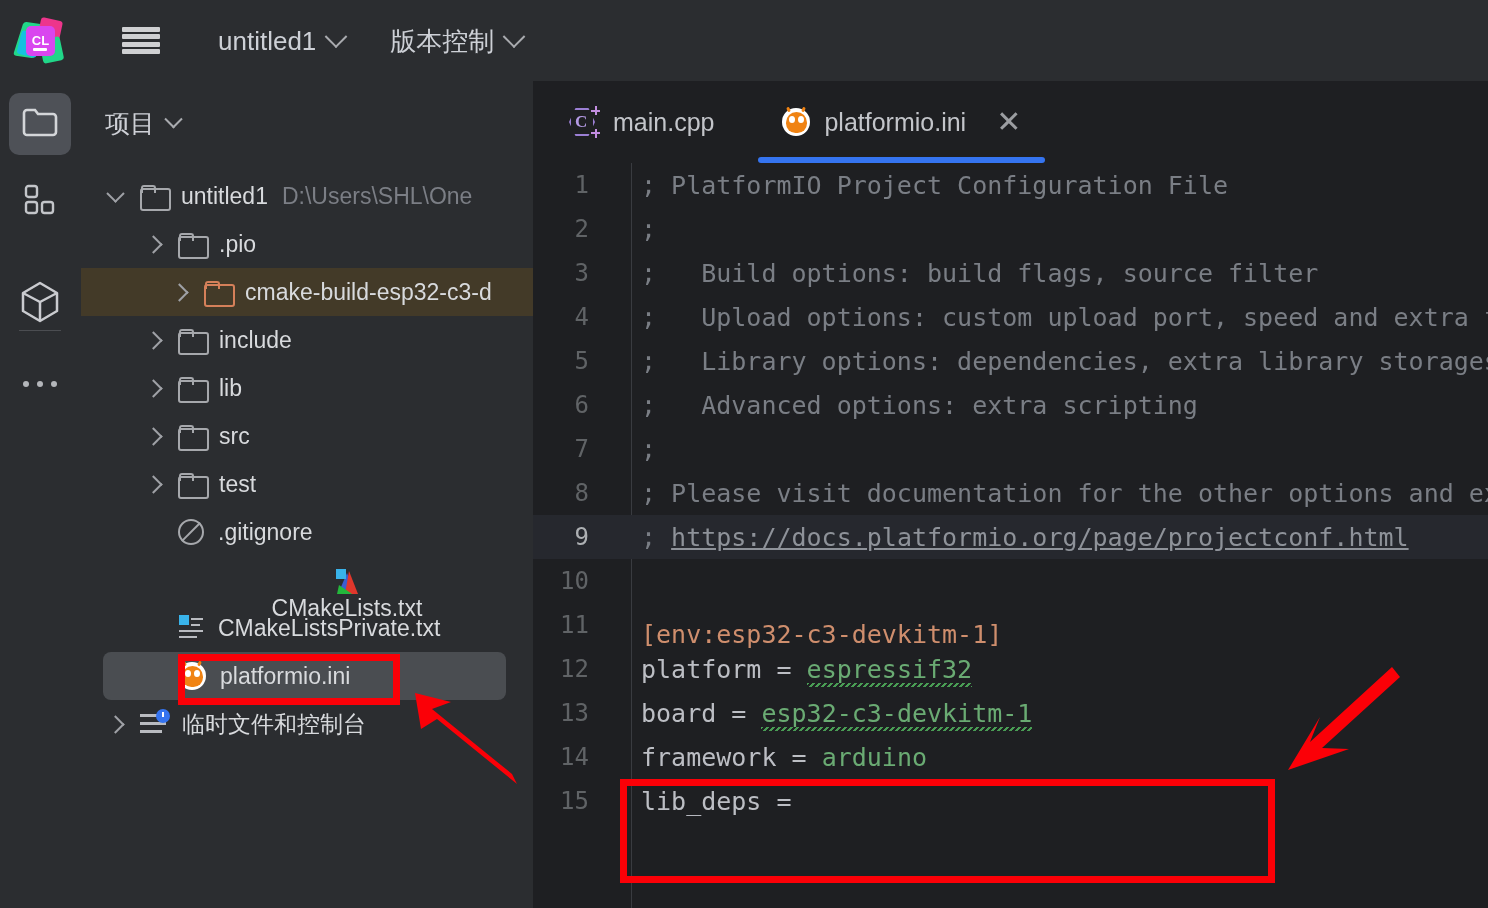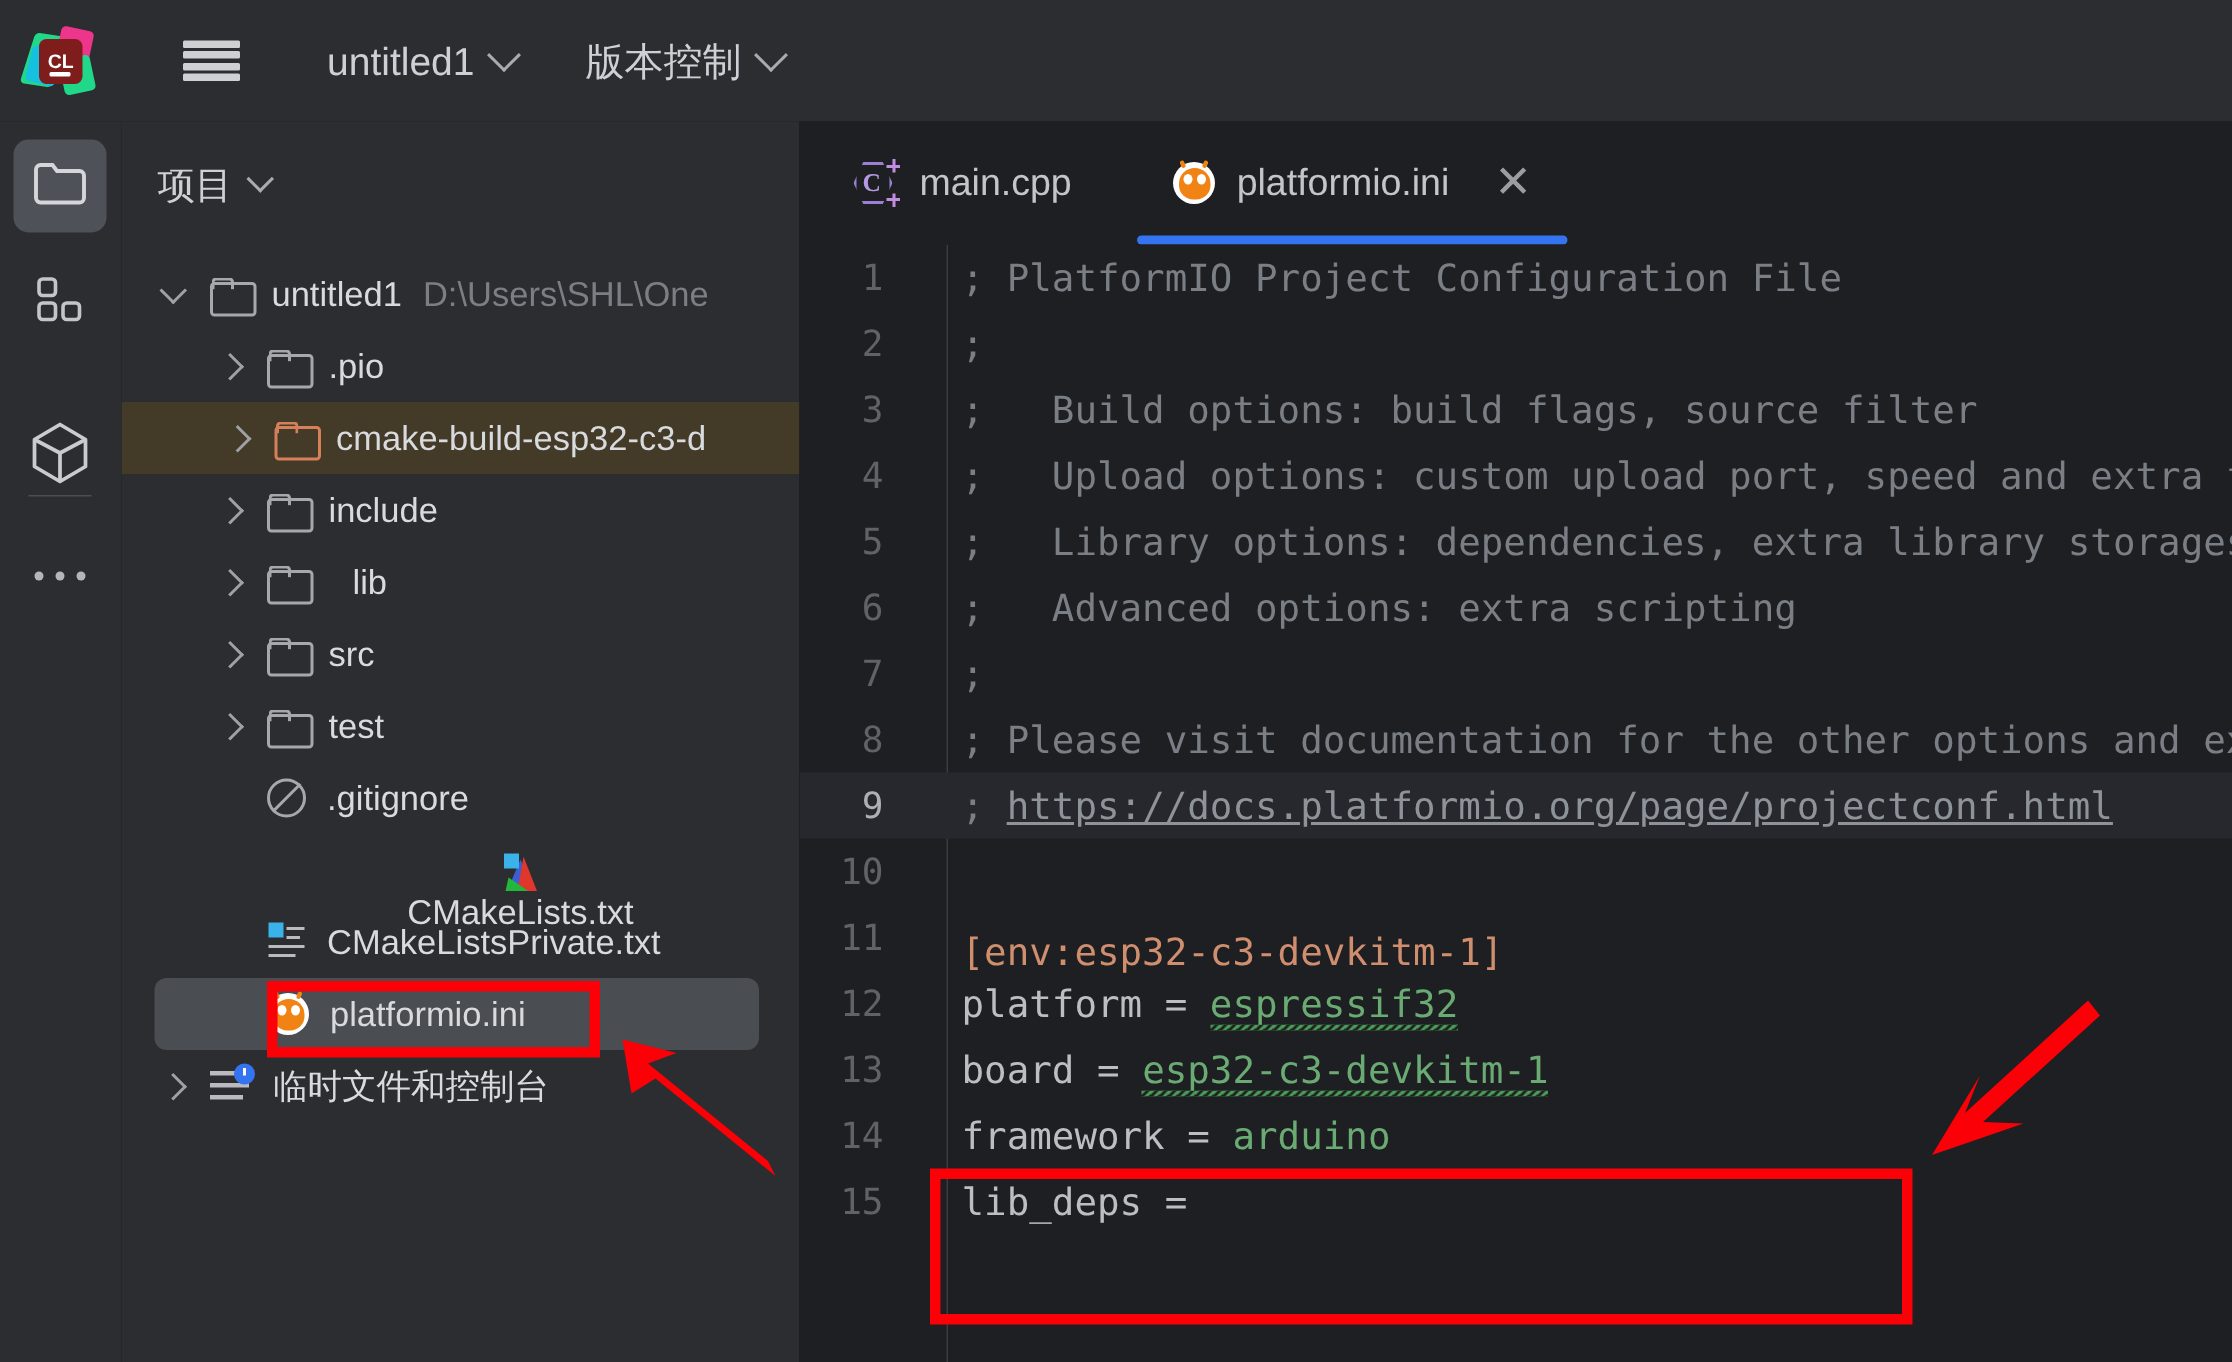--- a/index.html
+++ b/index.html
@@ -17,21 +17,21 @@
     background: #2b2d30;
     display: flex; align-items: center;
   }
   #clion-logo { width: 46px; height: 46px; margin-left: 17px; position: relative; }
   #clion-logo .shape { position: absolute; }
   #clion-logo .g1 { left: 1px; top: 5px; width: 22px; height: 34px; background: #21d789; transform: skewX(-10deg) rotate(8deg); border-radius: 3px; }
   #clion-logo .g2 { left: 22px; top: 1px; width: 22px; height: 22px; background: #ed358c; transform: rotate(12deg); border-radius: 3px; }
   #clion-logo .g3 { left: 24px; top: 20px; width: 21px; height: 24px; background: #21d789; transform: rotate(-12deg); border-radius: 3px; }
   #clion-logo .g4 { left: 2px; top: 14px; width: 20px; height: 24px; background: #16c1e0; transform: rotate(14deg); border-radius: 3px; }
   #clion-logo .core {
-    left: 9px; top: 8px; width: 29px; height: 30px; background: #7f1d1d;
+    left: 9px; top: 8px; width: 29px; height: 30px; background: #d946ef;
     border-radius: 5px; color: #fff; font-size: 13px; font-weight: bold;
     display: flex; align-items: center; justify-content: center; letter-spacing: 0px;
     line-height: 1;
   }
   #clion-logo .bar { left: 16px; top: 30px; width: 14px; height: 3px; background: #fff; border-radius: 1px; }
 
   #hamburger { margin-left: 59px; width: 38px; height: 34px; display: flex; flex-direction: column; justify-content: space-between; cursor: pointer; padding: 3px 0; }
   #hamburger span { display: block; height: 5px; background: #cfd0d2; border-radius: 1px; }
 
   .tb-item {
@@ -261,42 +261,42 @@
       </div>
 
       <div class="node" style="padding-left:66px;">
         <span class="arrow"></span>
         <span class="ico" style="margin-left:18px;">
             <span class="folder-ic"></span>
           </span>
         <span class="lbl" style="margin-left:14px;">.pio</span>
       </div>
 
-      <div class="node accented" style="padding-left:71px;">
+      <div class="node accented" style="padding-left:92px;">
         <span class="arrow"></span>
         <span class="ico" style="margin-left:18px;">
             <span class="folder-ic orange"></span>
           </span>
         <span class="lbl" style="margin-left:14px;">cmake-build-esp32-c3-d</span>
       </div>
 
       <div class="node" style="padding-left:66px;">
         <span class="arrow"></span>
         <span class="ico" style="margin-left:18px;">
             <span class="folder-ic"></span>
           </span>
         <span class="lbl" style="margin-left:14px;">include</span>
       </div>
 
       <div class="node" style="padding-left:66px;">
         <span class="arrow"></span>
         <span class="ico" style="margin-left:18px;">
             <span class="folder-ic"></span>
           </span>
-        <span class="lbl" style="margin-left:30px;">lib</span>
+        <span class="lbl" style="margin-left:14px;">lib</span>
       </div>
 
       <div class="node" style="padding-left:66px;">
         <span class="arrow"></span>
         <span class="ico" style="margin-left:18px;">
             <span class="folder-ic"></span>
           </span>
         <span class="lbl" style="margin-left:14px;">src</span>
       </div>
 

